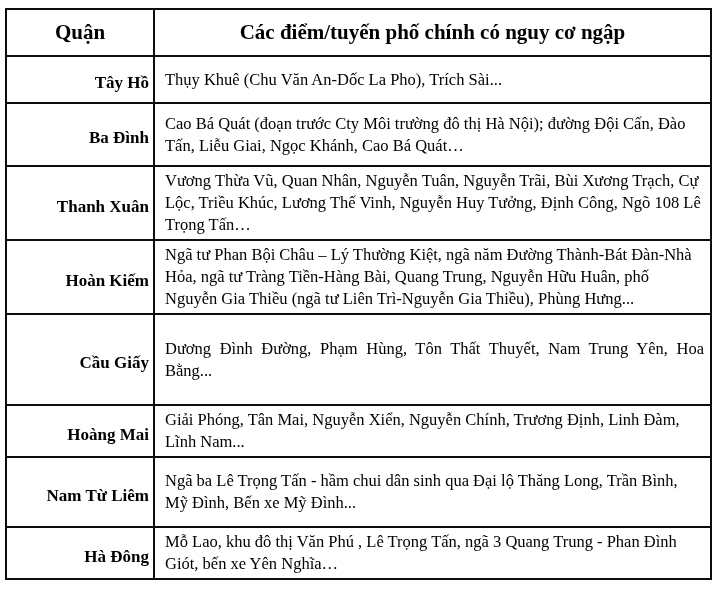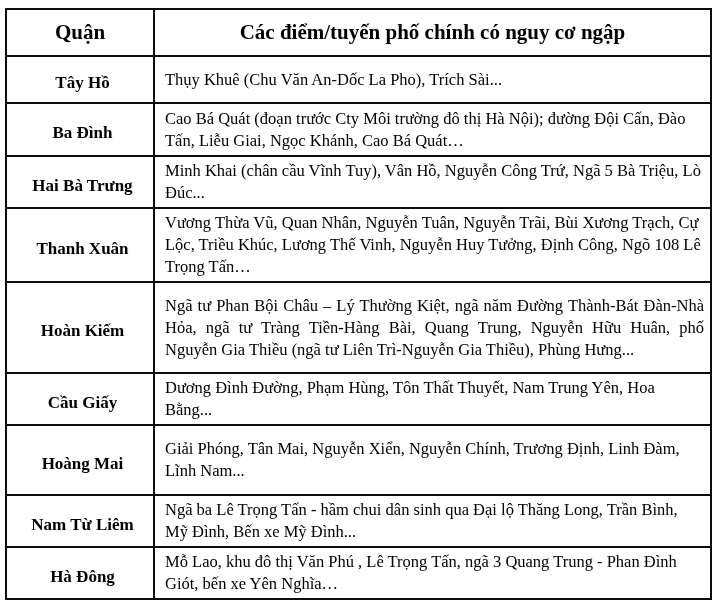--- a/index.html
+++ b/index.html
@@ -30,35 +30,35 @@
   .flood-table th {
     font-weight: bold;
     font-size: 21px;
     text-align: center;
     vertical-align: middle;
     padding: 2px 4px;
   }
   td.district {
     font-weight: bold;
     font-size: 17px;
-    text-align: center;
+    text-align: right;
     vertical-align: middle;
     padding: 8px 4px 2px 9px;
     line-height: 21px;
   }
   td.points {
     font-size: 16.5px;
     text-align: left;
     vertical-align: middle;
     padding: 3px 6px 3px 10px;
     line-height: 22px;
   }
   
   tbody tr:nth-child(1)  { height: 47px; }
-  tbody tr:nth-child(2)  { height: 53px; }
+  tbody tr:nth-child(2)  { height: 63px; }
   tbody tr:nth-child(3)  { height: 50px; }
   tbody tr:nth-child(4)  { height: 68px; }
   tbody tr:nth-child(5)  { height: 91px; }
   tbody tr:nth-child(6)  { height: 36px; }
   tbody tr:nth-child(7)  { height: 70px; }
   tbody tr:nth-child(8)  { height: 52px; }
   tbody tr:nth-child(9)  { height: 45px; }
   tbody tr:nth-child(10) { height: 51px; }
   
   tbody tr:nth-child(5) td.points { text-align: justify; }
@@ -80,24 +80,20 @@
   <tbody id="table-body">
       <tr>
         <td class="district">Tây Hồ</td>
         <td class="points">Thụy Khuê (Chu Văn An-Dốc La Pho), Trích Sài...</td>
       </tr>
       <tr>
         <td class="district">Ba Đình</td>
         <td class="points">Cao Bá Quát (đoạn trước Cty Môi trường đô thị Hà Nội); đường Đội Cấn, Đào Tấn, Liễu Giai, Ngọc Khánh, Cao Bá Quát…</td>
       </tr>
       <tr>
-        <td class="district">Hai Bà Trưng</td>
-        <td class="points">Minh Khai (chân cầu Vĩnh Tuy), Vân Hồ, Nguyễn Công Trứ, Ngã 5 Bà Triệu, Lò Đúc...</td>
-      </tr>
-      <tr>
         <td class="district">Thanh Xuân</td>
         <td class="points">Vương Thừa Vũ, Quan Nhân, Nguyễn Tuân, Nguyễn Trãi, Bùi Xương Trạch, Cự Lộc, Triều Khúc, Lương Thế Vinh, Nguyễn Huy Tưởng, Định Công, Ngõ 108 Lê Trọng Tấn…</td>
       </tr>
       <tr>
         <td class="district">Hoàn Kiếm</td>
         <td class="points">Ngã tư Phan Bội Châu – Lý Thường Kiệt, ngã năm Đường Thành-Bát Đàn-Nhà Hỏa, ngã tư Tràng Tiền-Hàng Bài, Quang Trung, Nguyễn Hữu Huân, phố Nguyễn Gia Thiều (ngã tư Liên Trì-Nguyễn Gia Thiều), Phùng Hưng...</td>
       </tr>
       <tr>
         <td class="district">Cầu Giấy</td>
         <td class="points">Dương Đình Đường, Phạm Hùng, Tôn Thất Thuyết, Nam Trung Yên, Hoa Bằng...</td>

